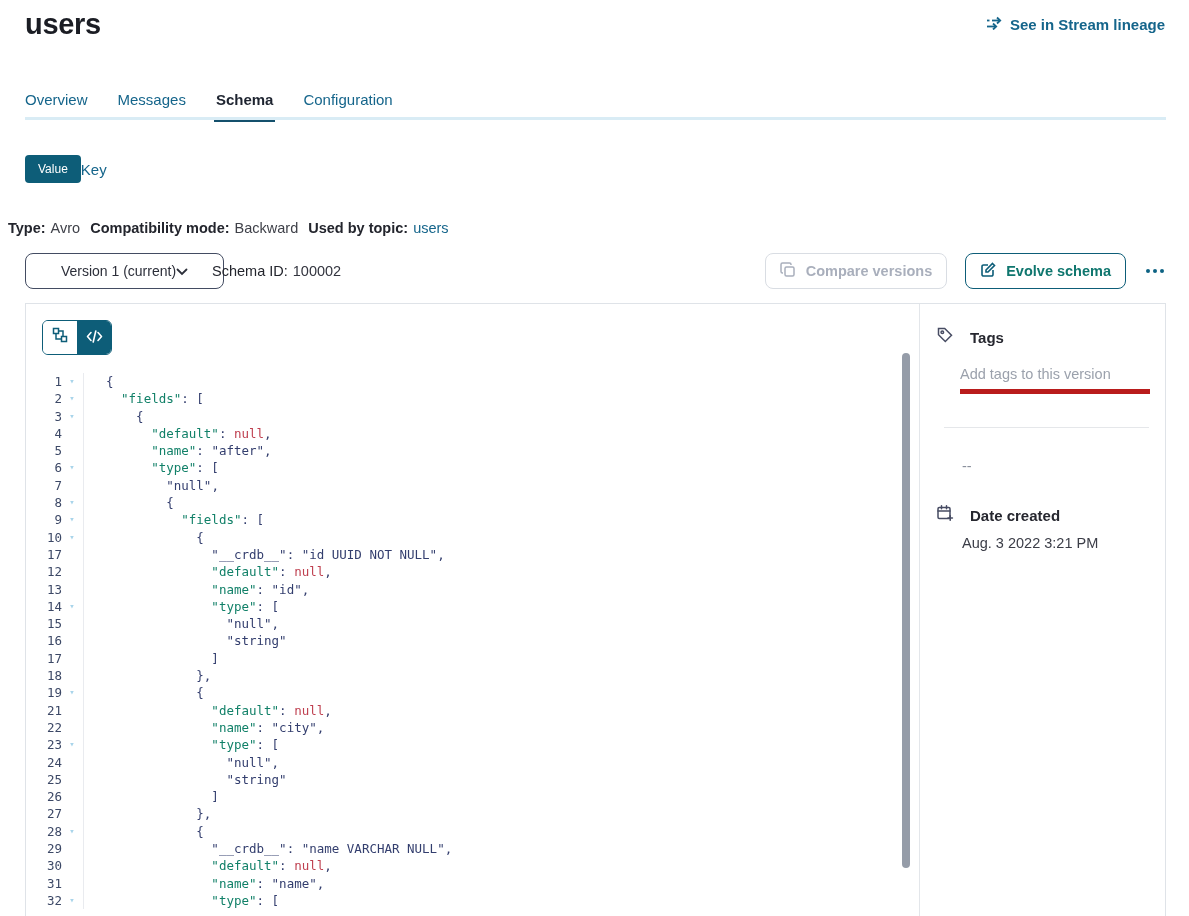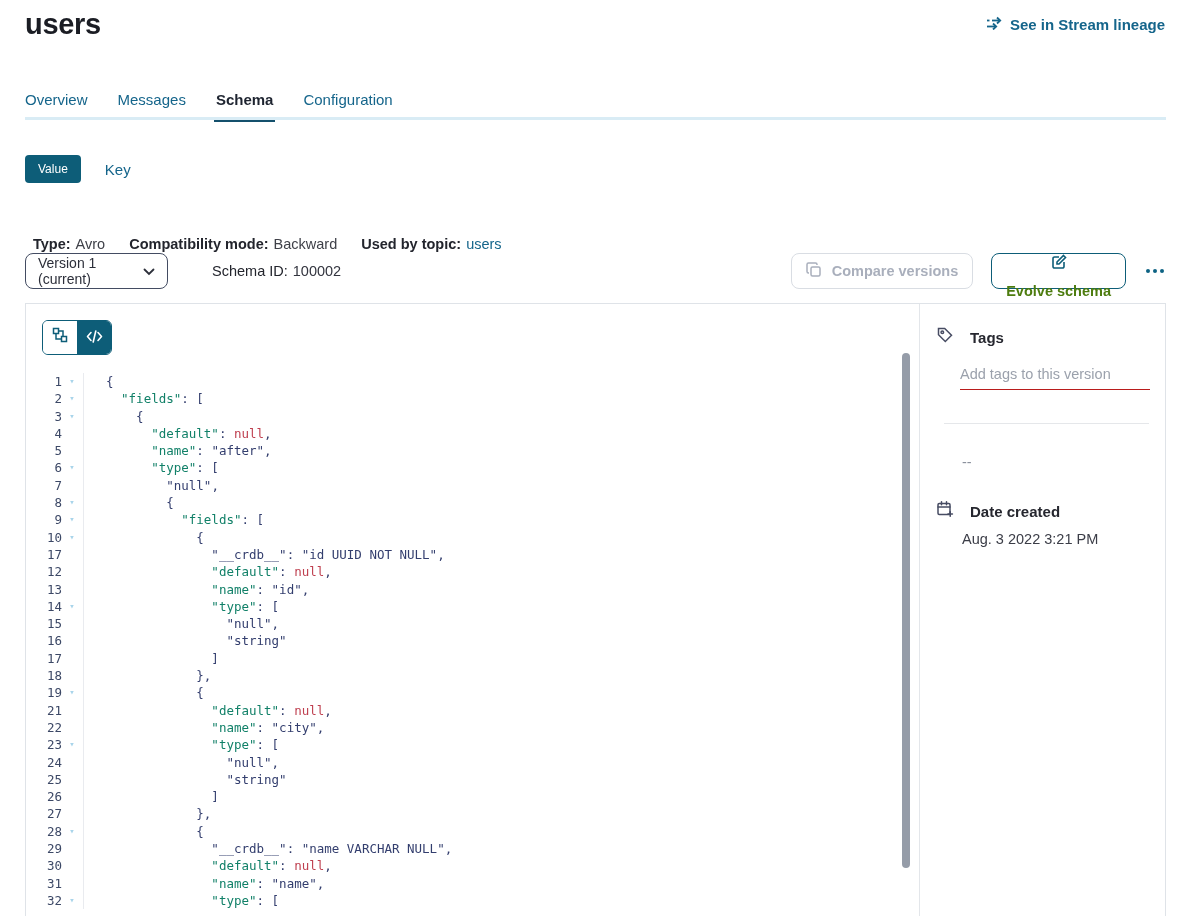--- a/index.html
+++ b/index.html
@@ -19,41 +19,41 @@
   .tab { position:relative; padding-bottom:11px; color:#15658b; font-weight:500; cursor:pointer; }
   .tab.active { color:#1e2430; font-weight:600; }
   .tab.active::after { content:""; position:absolute; left:-2px; right:-2px; bottom:-3px;
     height:3px; background:#14506c; }
   .tab-track { position:absolute; left:25px; right:23px; top:117px; height:3px; background:#d9ecf5; }
 
   
   .vk-row { position:absolute; left:25px; top:155px; display:flex; align-items:center; }
   .vk-value { background:#0d5d78; color:#fff; border:none; border-radius:4px; height:28px;
     padding:0 13px; font-size:12px; font-family:inherit; cursor:pointer; }
-  .vk-key { margin-left:24px; color:#15658b; font-size:15px; cursor:pointer; }
-
-  
-  .meta-row { position:absolute; left:33px; top:220px; font-size:14.5px; display:flex; gap:24px;margin-top:16px; }
+  .vk-key { color:#15658b; font-size:15px; cursor:pointer; }
+
+  
+  .meta-row { position:absolute; left:8px; top:220px; font-size:14.5px; display:flex; gap:10px; }
   .meta-row b { font-weight:700; color:#23252d; }
   .meta-row span.val { color:#3f4149; margin-left:5px; }
   .meta-row .link { color:#15658b; margin-left:5px; cursor:pointer; }
 
   
-  .version-select { position:absolute; left:25px; top:253px; width:143px; height:36px;
+  .version-select { position:absolute; left:25px; top:253px; width:199px; height:36px;
     border:1px solid #434c62; border-radius:8px; display:flex; align-items:center;
-    justify-content:flex-start; padding:0 12px; font-size:14px; color:#2c2f3a; cursor:pointer;
+    justify-content:center; padding:0 28px; font-size:14px; color:#2c2f3a; cursor:pointer;
     background:#fff; }
   .schemaid { position:absolute; left:212px; top:263px; font-size:14.5px; }
   .schemaid b { font-weight:400; }
   .schemaid span { color:#33353f; margin-left:5px; }
   .actions { position:absolute; right:23px; top:253px; display:flex; align-items:center; gap:18px; }
   .btn { height:36px; border-radius:8px; display:flex; align-items:center; gap:10px;
     padding:0 14px; font-size:14.5px; font-weight:600; background:#fff; font-family:inherit; }
   .btn-disabled { border:1px solid #d9dde3; color:#a9afbc; cursor:default; }
-  .btn-primary { border:1px solid #0d5d78; color:#4d7c0f; cursor:pointer;flex-direction:column; }
+  .btn-primary { border:1px solid #0d5d78; color:#0f766e; cursor:pointer; }
   .more-dots { display:flex; gap:3px; cursor:pointer; padding:4px 2px; }
   .more-dots i { width:4px; height:4px; border-radius:50%; background:#0d6283; display:block; }
 
   
   .panel { position:absolute; left:25px; right:23px; top:303px; height:660px;
     border:1px solid #dfe3e8; background:#fff; }
   .view-toggle { position:absolute; left:16px; top:16px; display:flex; border:1px solid #0d5d78;
     border-radius:6px; overflow:hidden; }
   .view-toggle .cell { width:34px; height:33px; display:flex; align-items:center;
     justify-content:center; cursor:pointer; background:#fff; color:#0d5d78; }
@@ -74,21 +74,21 @@
   .scroll-thumb { position:absolute; left:876px; top:49px; width:8px; height:515px;
     background:#959ca8; border-radius:4px; cursor:pointer; }
 
   
   .sidebar { position:absolute; right:0; top:0; bottom:0; width:246px;
     border-left:1px solid #e3e6ea; padding:22px 16px 0 16px; }
   .side-head { display:flex; align-items:center; gap:16px; color:#26272f; }
   .side-head svg { color:#474c63; flex:none; }
   .side-head .t { font-size:15px; font-weight:700; }
   .tags-input { display:block; margin:16px 0 0 24px; width:190px; border:none;
-    border-bottom:1px solid #b91c1c; font-size:14.5px; padding:2px 0 7px 0; outline:none;
+    border-bottom:5px solid #b91c1c; font-size:14.5px; padding:2px 0 7px 0; outline:none;
     font-family:inherit; color:#23252d; }
   .tags-input::placeholder { color:#9ba1ac; }
   .side-divider { border:none; border-top:1px solid #e5e7ea; margin:33px 0 0 8px; }
   .side-sec { margin-top:30px; }
   .side-val { margin:9px 0 0 26px; font-size:14.5px; color:#3b3d47; }
   .side-val.dim { color:#8b919d; }
 </style>
 </head>
 <body>
 

